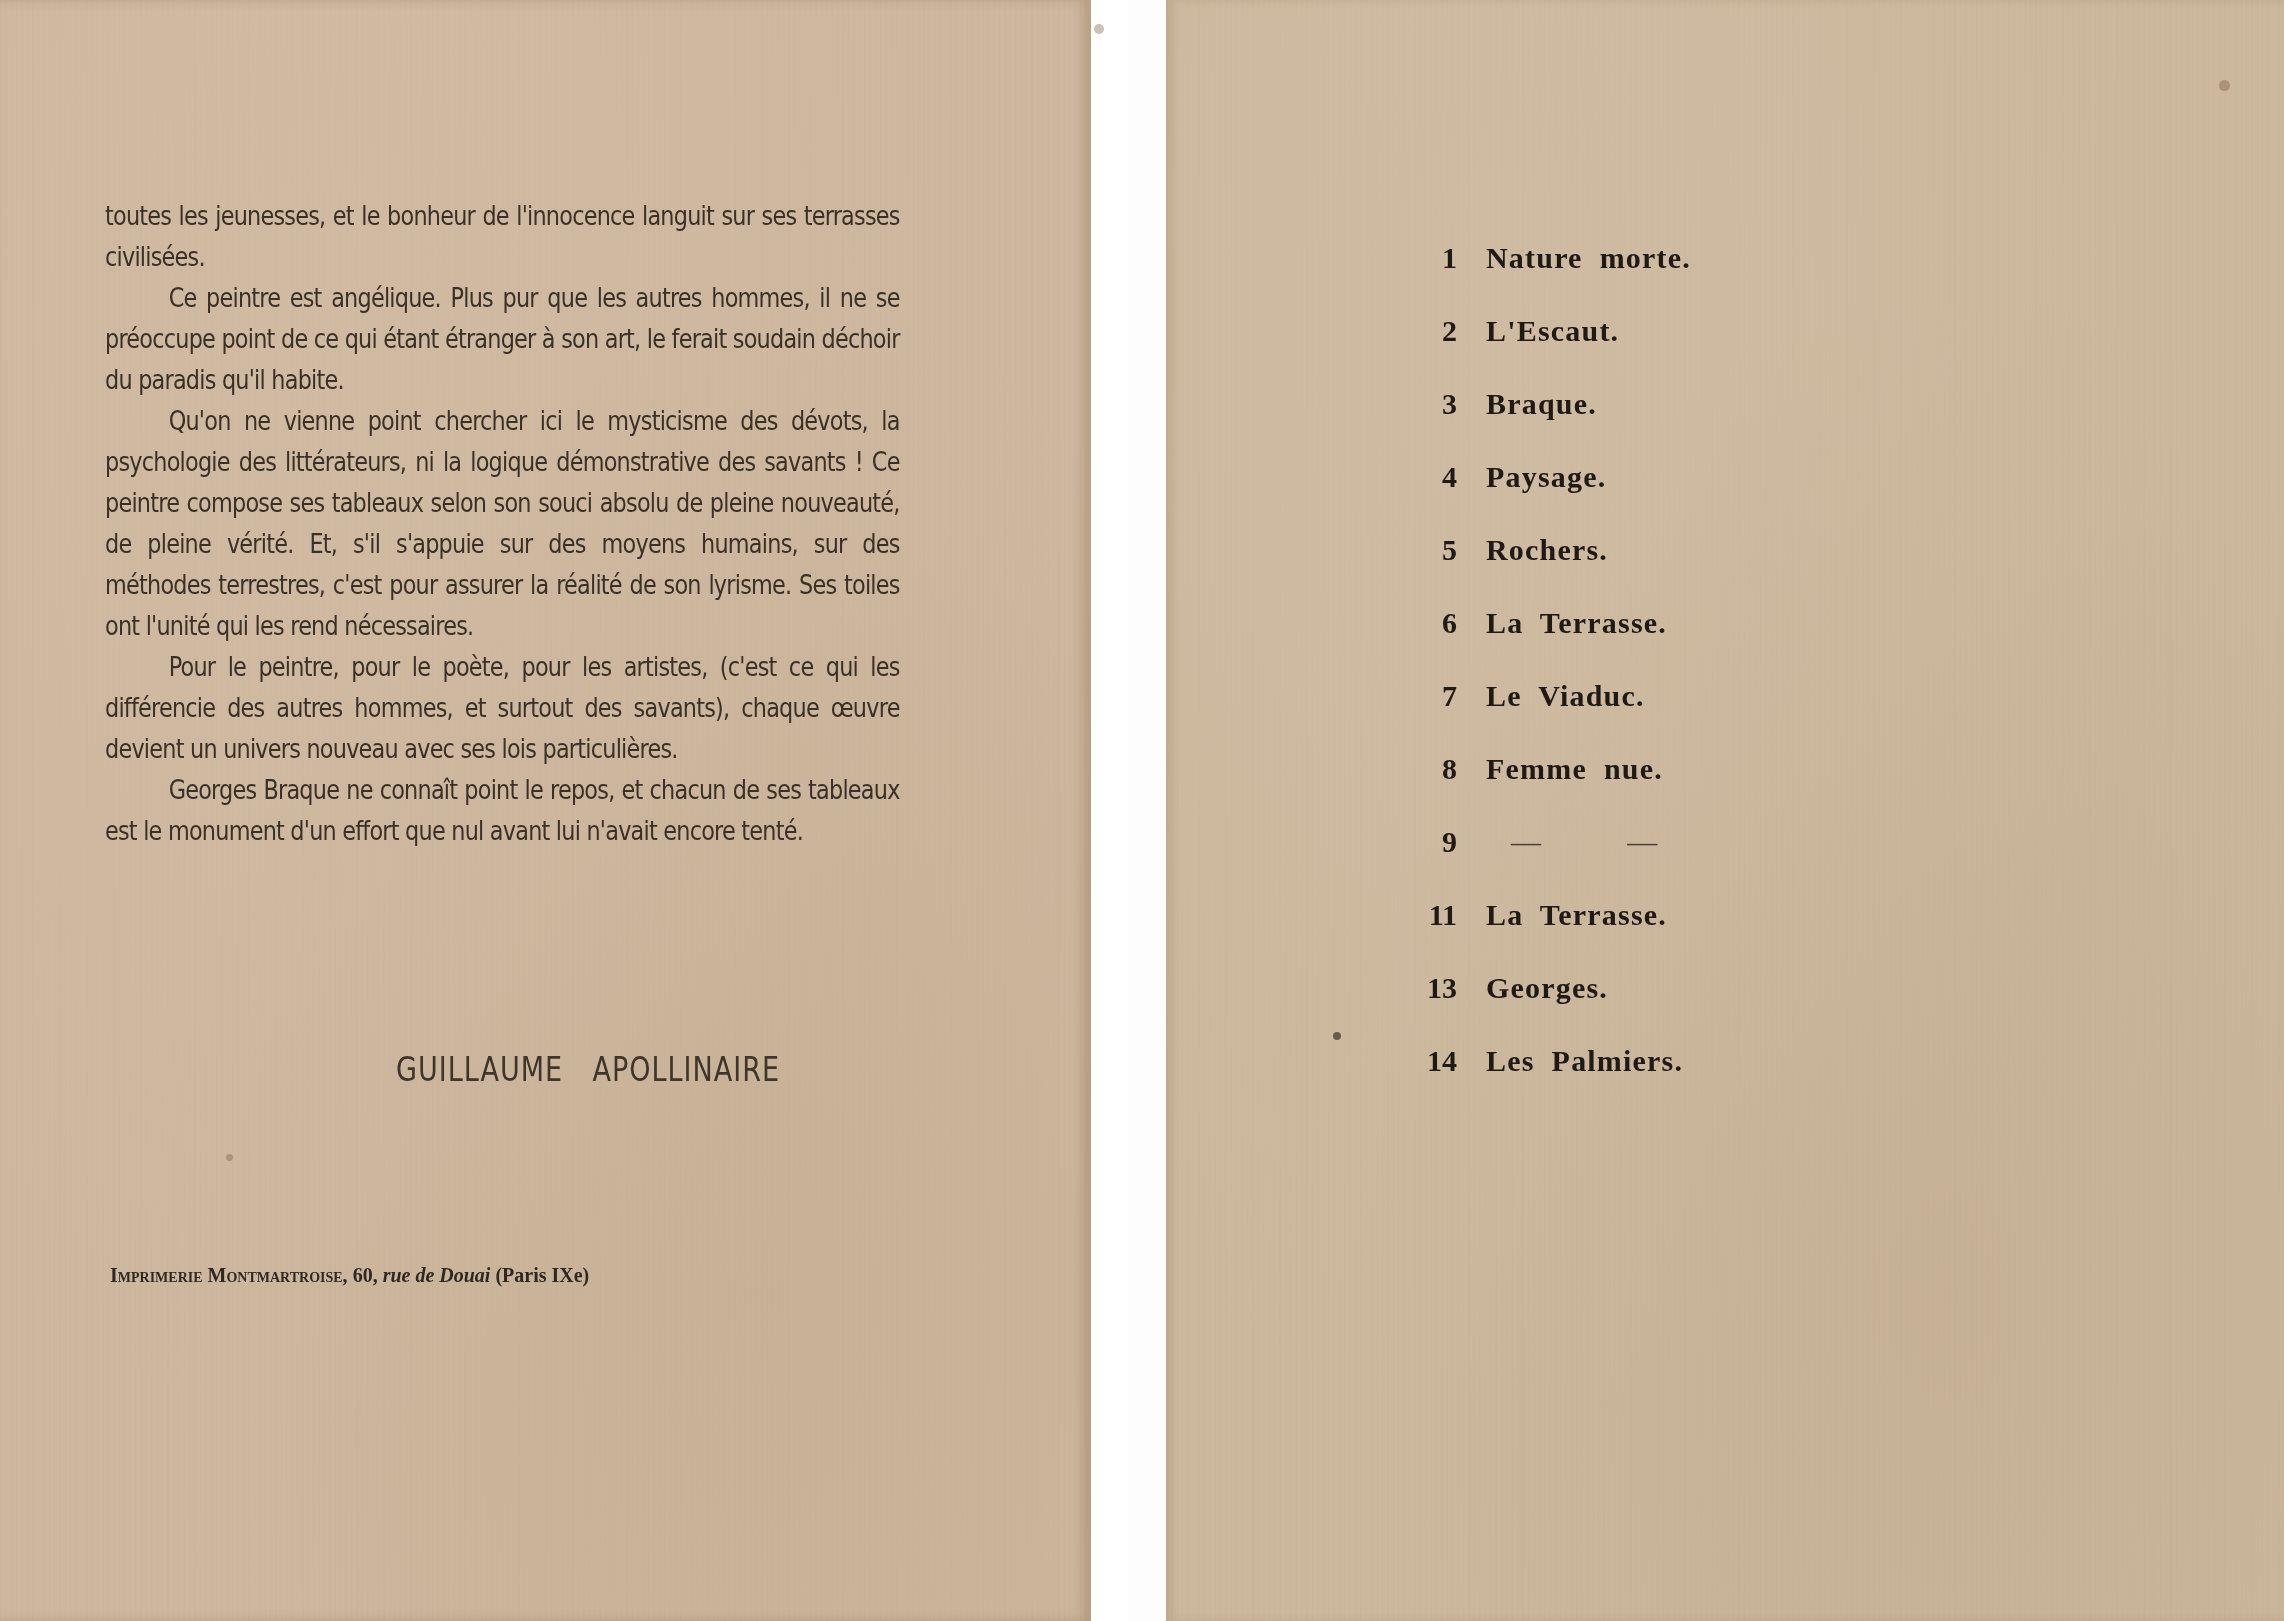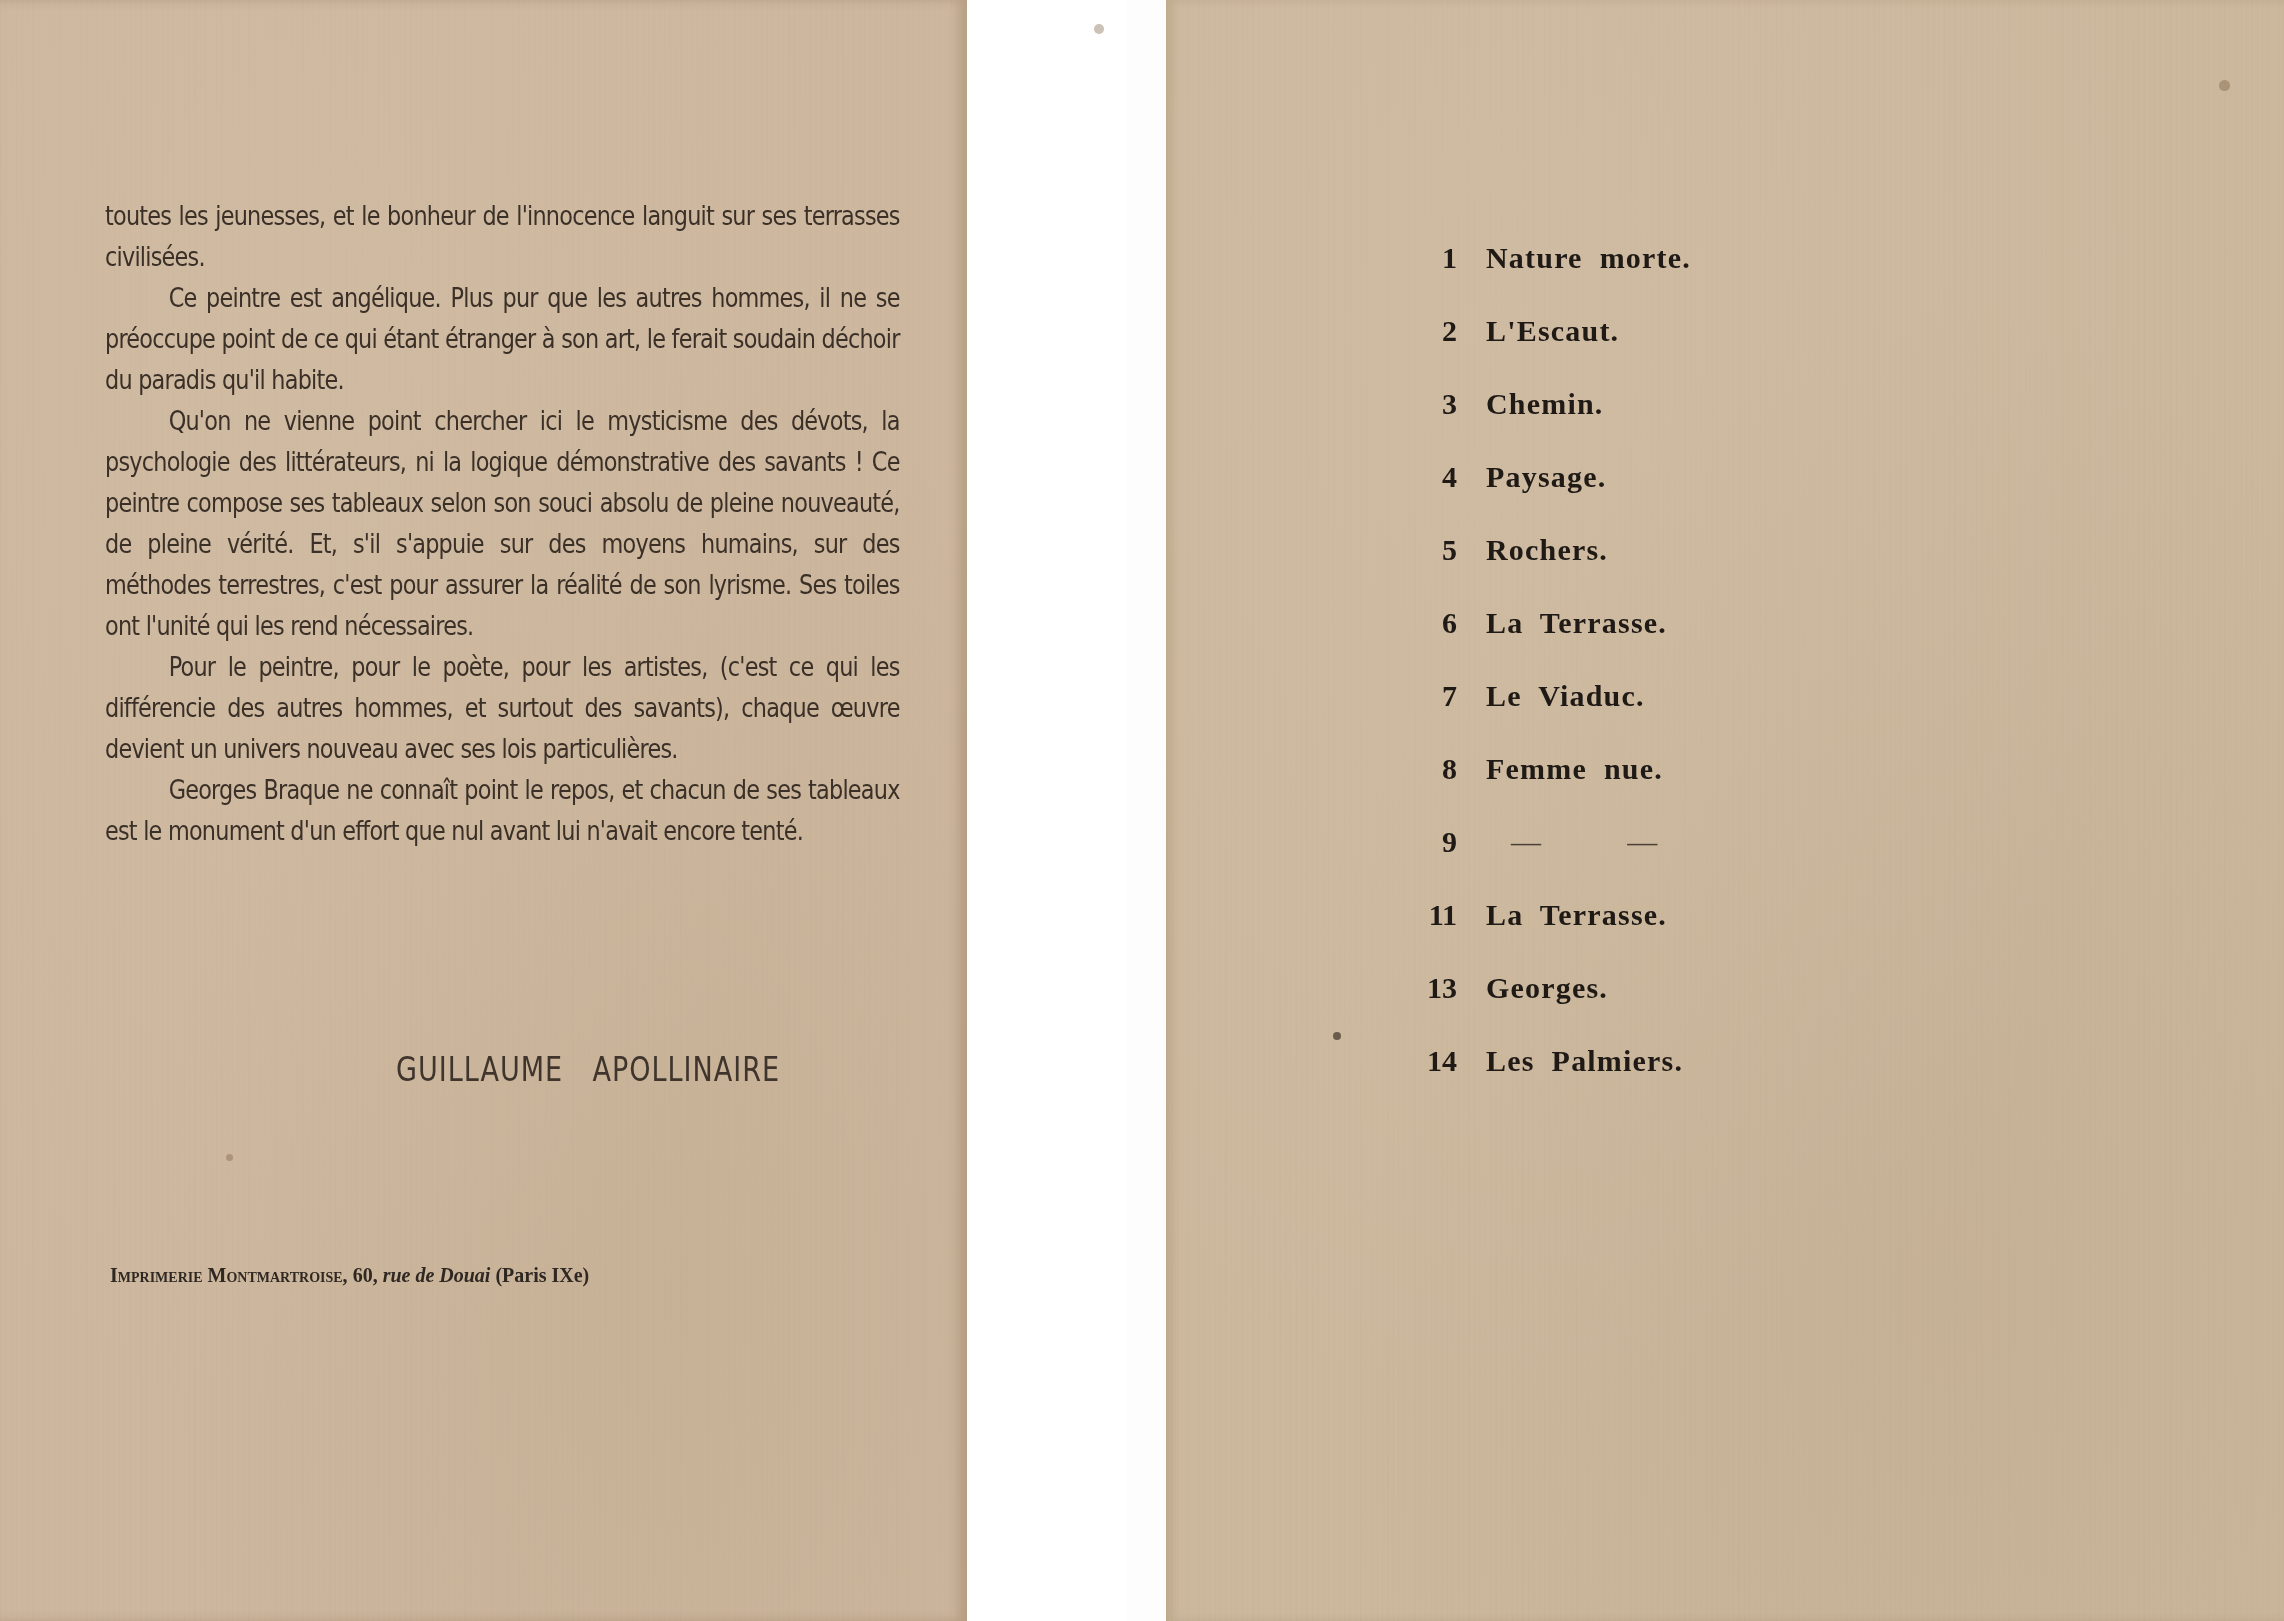--- a/index.html
+++ b/index.html
@@ -9,21 +9,21 @@
     font-family: "Liberation Sans", sans-serif;
   }
   .page {
     position: absolute; top: 0; height: 1621px;
     background-color: #cdb89f;
     background-image:
       radial-gradient(ellipse at 30% 20%, rgba(210,190,165,0.55), rgba(0,0,0,0) 60%),
       radial-gradient(ellipse at 70% 80%, rgba(190,168,140,0.45), rgba(0,0,0,0) 55%),
       repeating-linear-gradient(90deg, rgba(120,90,60,0.025) 0px, rgba(120,90,60,0.025) 1.2px, rgba(0,0,0,0) 1.2px, rgba(0,0,0,0) 5.4px);
   }
-  .page-left { left: 0; width: 967px; box-shadow: inset -8.3px 0 10.7px rgba(120,85,50,0.25); }
+  .page-left { left: 0; width: 1091px; box-shadow: inset -8.3px 0 10.7px rgba(120,85,50,0.25); }
   .page-right { left: 1166px; width: 1118px; background-color: #cbb89d; box-shadow: inset 6px 0 8.3px rgba(120,85,50,0.15); }
   .gutter { position: absolute; left: 1127px; top: 0; width: 39px; height: 1621px; background: #fdfdfd; }
 
   
   .essay {
     position: absolute; left: 105px; top: 196px; width: 795px;
     color: #3b3027;
     font-family: "DejaVu Sans", sans-serif;
     font-size: 26px; line-height: 41px;
     letter-spacing: -0.9px;
@@ -93,21 +93,21 @@
     <div class="cat-row">
         <span class="cat-num">1</span>
         <span class="cat-title">Nature morte.</span>
       </div>
     <div class="cat-row">
         <span class="cat-num">2</span>
         <span class="cat-title">L'Escaut.</span>
       </div>
     <div class="cat-row">
         <span class="cat-num">3</span>
-        <span class="cat-title">Chemin.</span>
+        <span class="cat-title">Braque.</span>
       </div>
     <div class="cat-row">
         <span class="cat-num">4</span>
         <span class="cat-title">Paysage.</span>
       </div>
     <div class="cat-row">
         <span class="cat-num">5</span>
         <span class="cat-title">Rochers.</span>
       </div>
     <div class="cat-row">

